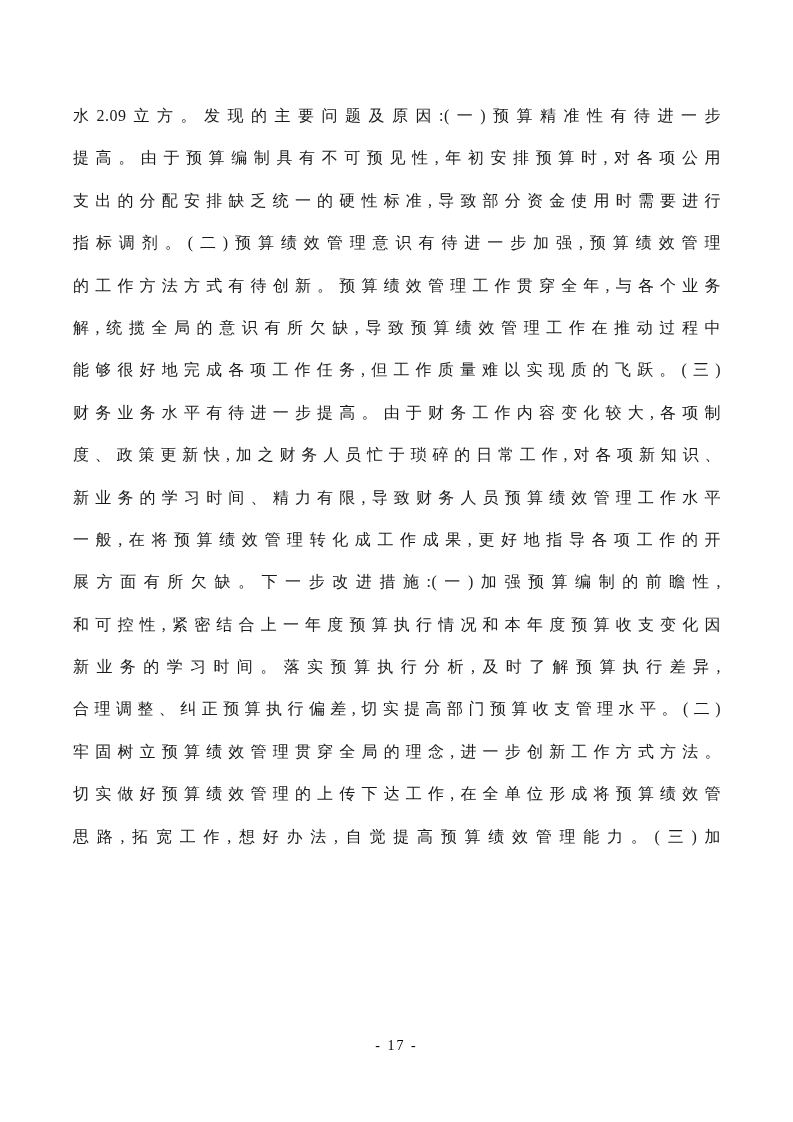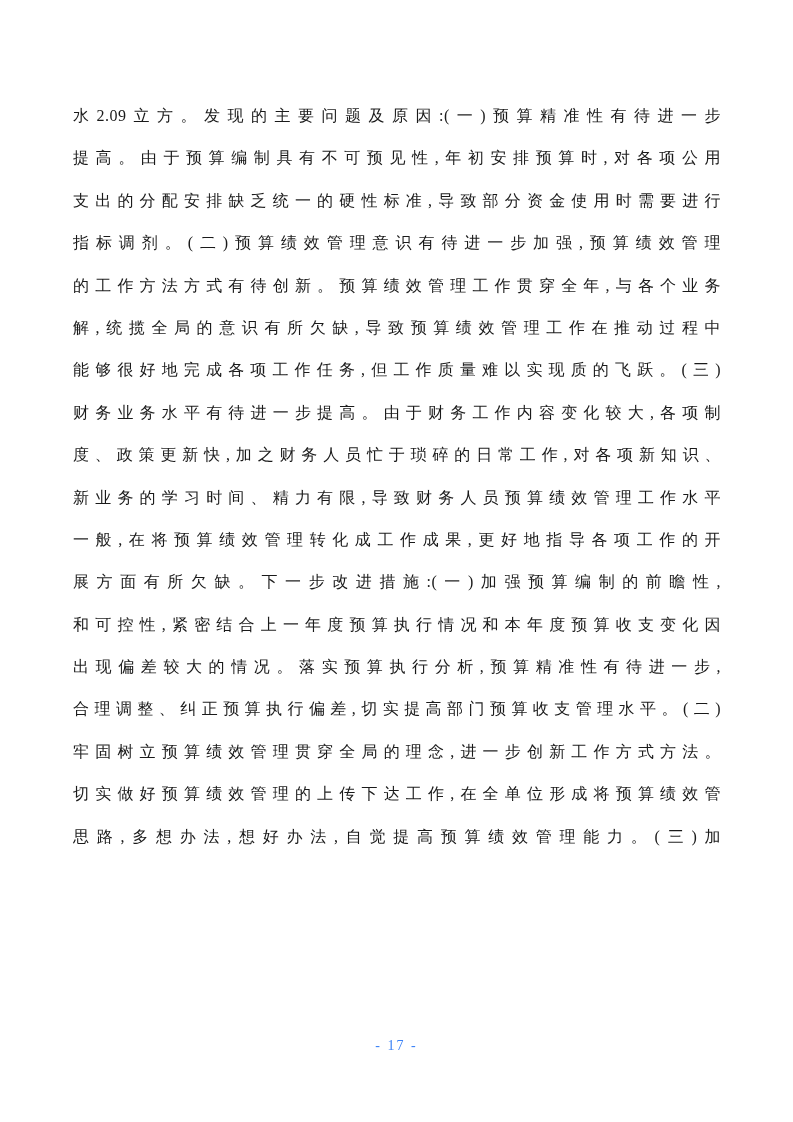--- a/index.html
+++ b/index.html
@@ -33,21 +33,21 @@
   }
   .page-footer {
     position: absolute;
     left: 0;
     top: 1036px;
     width: 793px;
     text-align: center;
   }
   .page-number {
     font-size: 14px;
-    color: #3b82f6;
+    color: #000000;
     letter-spacing: 2px;
     margin-top: 14px;
   }
 </style>
 </head>
 <body>
 
 <div class="page">
   <div class="text-block">
     <div class="text-line">水2.09立方。发现的主要问题及原因:(一)预算精准性有待进一步</div>
@@ -56,22 +56,22 @@
     <div class="text-line">指标调剂。(二)预算绩效管理意识有待进一步加强,预算绩效管理</div>
     <div class="text-line">的工作方法方式有待创新。预算绩效管理工作贯穿全年,与各个业务</div>
     <div class="text-line">解,统揽全局的意识有所欠缺,导致预算绩效管理工作在推动过程中</div>
     <div class="text-line">能够很好地完成各项工作任务,但工作质量难以实现质的飞跃。(三)</div>
     <div class="text-line">财务业务水平有待进一步提高。由于财务工作内容变化较大,各项制</div>
     <div class="text-line">度、政策更新快,加之财务人员忙于琐碎的日常工作,对各项新知识、</div>
     <div class="text-line">新业务的学习时间、精力有限,导致财务人员预算绩效管理工作水平</div>
     <div class="text-line">一般,在将预算绩效管理转化成工作成果,更好地指导各项工作的开</div>
     <div class="text-line">展方面有所欠缺。下一步改进措施:(一)加强预算编制的前瞻性,</div>
     <div class="text-line">和可控性,紧密结合上一年度预算执行情况和本年度预算收支变化因</div>
-    <div class="text-line">出现偏差较大的情况。落实预算执行分析,预算精准性有待进一步,</div>
+    <div class="text-line">新业务的学习时间。落实预算执行分析,及时了解预算执行差异,</div>
     <div class="text-line">合理调整、纠正预算执行偏差,切实提高部门预算收支管理水平。(二)</div>
     <div class="text-line">牢固树立预算绩效管理贯穿全局的理念,进一步创新工作方式方法。</div>
     <div class="text-line">切实做好预算绩效管理的上传下达工作,在全单位形成将预算绩效管</div>
-    <div class="text-line">思路,多想办法,想好办法,自觉提高预算绩效管理能力。(三)加</div>
+    <div class="text-line">思路,拓宽工作,想好办法,自觉提高预算绩效管理能力。(三)加</div>
   </div>
   <div class="page-footer">
     <span class="page-number">- 17 -</span>
   </div>
 </div>
 
 </body></html>

